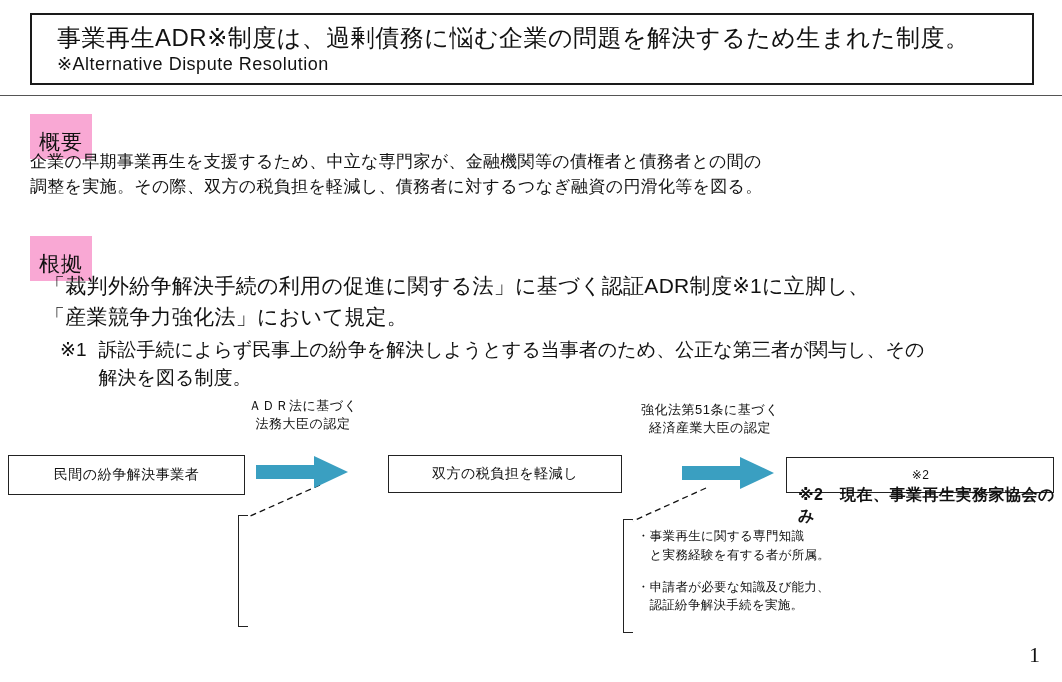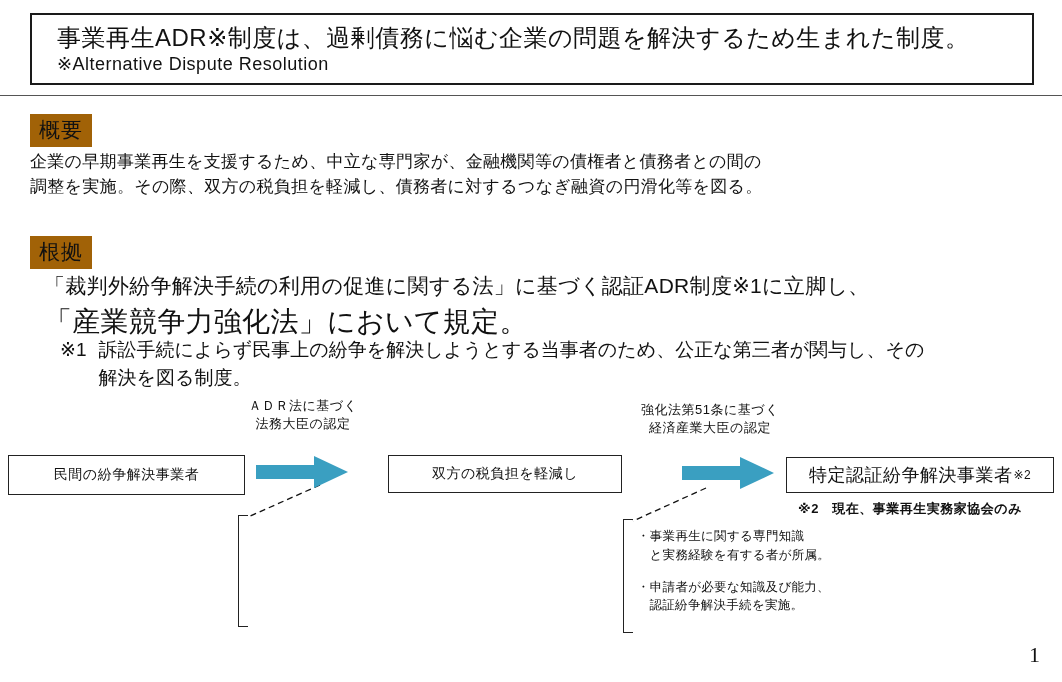--- a/index.html
+++ b/index.html
@@ -22,34 +22,34 @@
   }
   .title-main{font-size:24px;letter-spacing:0.5px;line-height:1.25;}
   .title-sub{font-size:18px;letter-spacing:0.5px;}
   .top-rule{
     position:absolute;left:0;top:95px;width:1062px;height:0;
     border-top:1px solid #555;
   }
   
   .sec-label{
     display:inline-block;
-    background:#a16207;
+    background:#f9a8d4;
     font-size:21px;
-    padding:2px 9px 3px 9px;
+    padding:14px 9px 3px 9px;
     letter-spacing:1px;
   }
   .sec-overview-label{position:absolute;left:30px;top:114px;}
   .sec-overview-body{
     position:absolute;left:30px;top:150px;width:1010px;
     font-size:17px;line-height:1.45;letter-spacing:0.3px;
     white-space:pre-line;
   }
   .sec-basis-label{position:absolute;left:30px;top:236px;}
   .basis-line1{position:absolute;left:44px;top:272px;font-size:21px;letter-spacing:0.3px;}
-  .basis-line2{position:absolute;left:44px;top:303px;font-size:28px;letter-spacing:0.3px;}
+  .basis-line2{position:absolute;left:44px;top:303px;font-size:21px;letter-spacing:0.3px;}
   .basis-note{
     position:absolute;left:60px;top:336px;width:960px;
     font-size:19px;line-height:1.45;
     display:flex;
   }
   .basis-note .marker{flex:0 0 auto;margin-right:12px;}
   .basis-note .note-text{white-space:pre-line;}
   
   .diagram{position:absolute;left:0;top:393px;width:1062px;height:262px;}
   .dash-overlay{position:absolute;left:0;top:0;width:1062px;height:262px;pointer-events:none;}
@@ -69,22 +69,22 @@
     background:#fff;
   }
   .flow-box.b1{left:8px;top:62px;width:237px;height:40px;}
   .flow-box.b2{left:388px;top:62px;width:234px;height:38px;}
   .flow-box.b3{left:786px;top:64px;width:268px;height:36px;font-size:18px;}
   .flow-box .ref{font-size:12px;margin-left:1px;align-self:center;}
   .block-arrow{position:absolute;width:92px;height:32px;}
   .block-arrow.ar1{left:256px;top:63px;}
   .block-arrow.ar2{left:682px;top:64px;}
   .note2{
-    position:absolute;left:798px;top:107px;
-    font-size:13px;font-weight:bold;letter-spacing:0.5px;
+    position:absolute;left:798px;top:92px;
+    font-size:16px;font-weight:bold;letter-spacing:0.5px;
   }
   .bracket{
     position:absolute;width:10px;
     border-left:1.5px solid #222;
     border-top:1.5px solid #222;
     border-bottom:1.5px solid #222;
     box-sizing:border-box;
   }
   .bracket.k1{left:238px;top:122px;height:112px;}
   .bracket.k2{left:623px;top:126px;height:114px;}
@@ -149,21 +149,20 @@
 
     <div class="flow-box b2">
       <span>双方の税負担を軽減し</span>
     </div>
 
     <svg class="block-arrow ar2" viewBox="0 0 92 32" xmlns="http://www.w3.org/2000/svg">
       <polygon points="0,9 58,9 58,0 92,16 58,32 58,23 0,23" fill="#3a9fc1"></polygon>
     </svg>
 
     <div class="flow-box b3">
-      <span>特定認証紛争解決事業者</span>
         <span class="ref">※2</span>
     </div>
 
     <div class="note2">※2　現在、事業再生実務家協会のみ</div>
 
     <div class="bracket k1"></div>
 
     <div class="bracket k2"></div>
     <div class="bullet-list l2">
       <div class="bullet-item">・事業再生に関する専門知識

